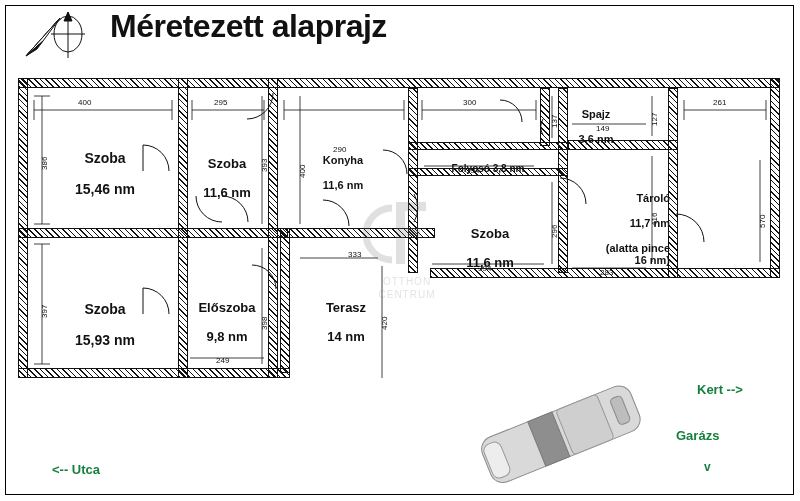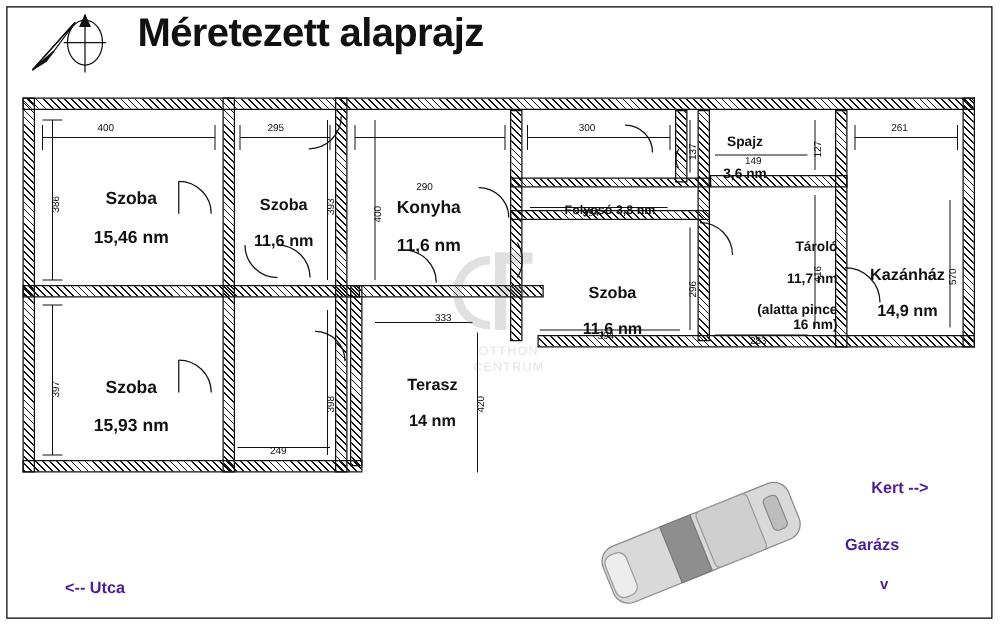--- a/index.html
+++ b/index.html
@@ -55,21 +55,21 @@
   .watermark{
     position:absolute;left:352px;top:188px;width:110px;height:122px;
     opacity:0.20;
     color:#737373;
     font-weight:normal;
     text-align:center;
     pointer-events:none;
   }
   .wm-text{position:absolute;left:0;top:88px;width:110px;font-size:10px;letter-spacing:1px;line-height:1.25;}
 
-  .note{position:absolute;font-weight:bold;color:#4c1d95;font-size:13px;white-space:nowrap;}
+  .note{position:absolute;font-weight:bold;color:#15803d;font-size:13px;white-space:nowrap;}
 
   .car{position:absolute;left:470px;top:380px;width:180px;height:110px;}
 </style>
 </head>
 <body>
 
 <div id="root">
   <div class="frame"></div>
 
   <div class="compass">
@@ -114,21 +114,21 @@
   <div class="label" style="left:40px;top:135px;width:130px;font-size:14px;">
     <span>Szoba</span><br>
     <span>15,46 nm</span>
   </div>
 
   <div class="label" style="left:188px;top:142px;width:78px;font-size:13px;">
     <span>Szoba</span><br>
     <span>11,6 nm</span>
   </div>
 
-  <div class="label" style="left:282px;top:142px;width:122px;font-size:14px;">
+  <div class="label" style="left:282px;top:142px;width:122px;font-size:11px;">
     <span>Konyha</span><br>
     <span>11,6 nm</span>
   </div>
 
 
   <div class="label" style="left:548px;top:96px;width:96px;font-size:11px;">
     <span>Spajz</span><br>
     <span>3,6 nm</span>
   </div>
 
@@ -141,30 +141,30 @@
     <span>11,6 nm</span>
   </div>
 
   <div class="label" style="left:566px;top:180px;width:104px;font-size:11px;text-align:right;">
     <span>Tároló</span><br>
     <span>11,7 nm</span><br>
     <span>(alatta pince
 16 nm)</span>
   </div>
 
-  <div class="label" style="left:676px;top:198px;width:100px;font-size:13px;">
-    <span>Kazánház</span><br>
-    <span>14,9 nm</span>
-  </div>
 
   <div class="label" style="left:40px;top:286px;width:130px;font-size:14px;">
     <span>Szoba</span><br>
     <span>15,93 nm</span>
   </div>
 
+  <div class="label" style="left:186px;top:286px;width:82px;font-size:13px;">
+    <span>Előszoba</span><br>
+    <span>9,8 nm</span>
+  </div>
 
   <div class="label" style="left:300px;top:286px;width:92px;font-size:13px;">
     <span>Terasz</span><br>
     <span>14 nm</span>
   </div>
 
   <div>
     <svg style="position:absolute;left:0;top:0;width:800px;height:501px;pointer-events:none;" viewBox="0 0 800 501">
       <g stroke="#111" fill="none" stroke-width="1">
         <path d="M143 145 A26 26 0 0 1 169 171"></path>

